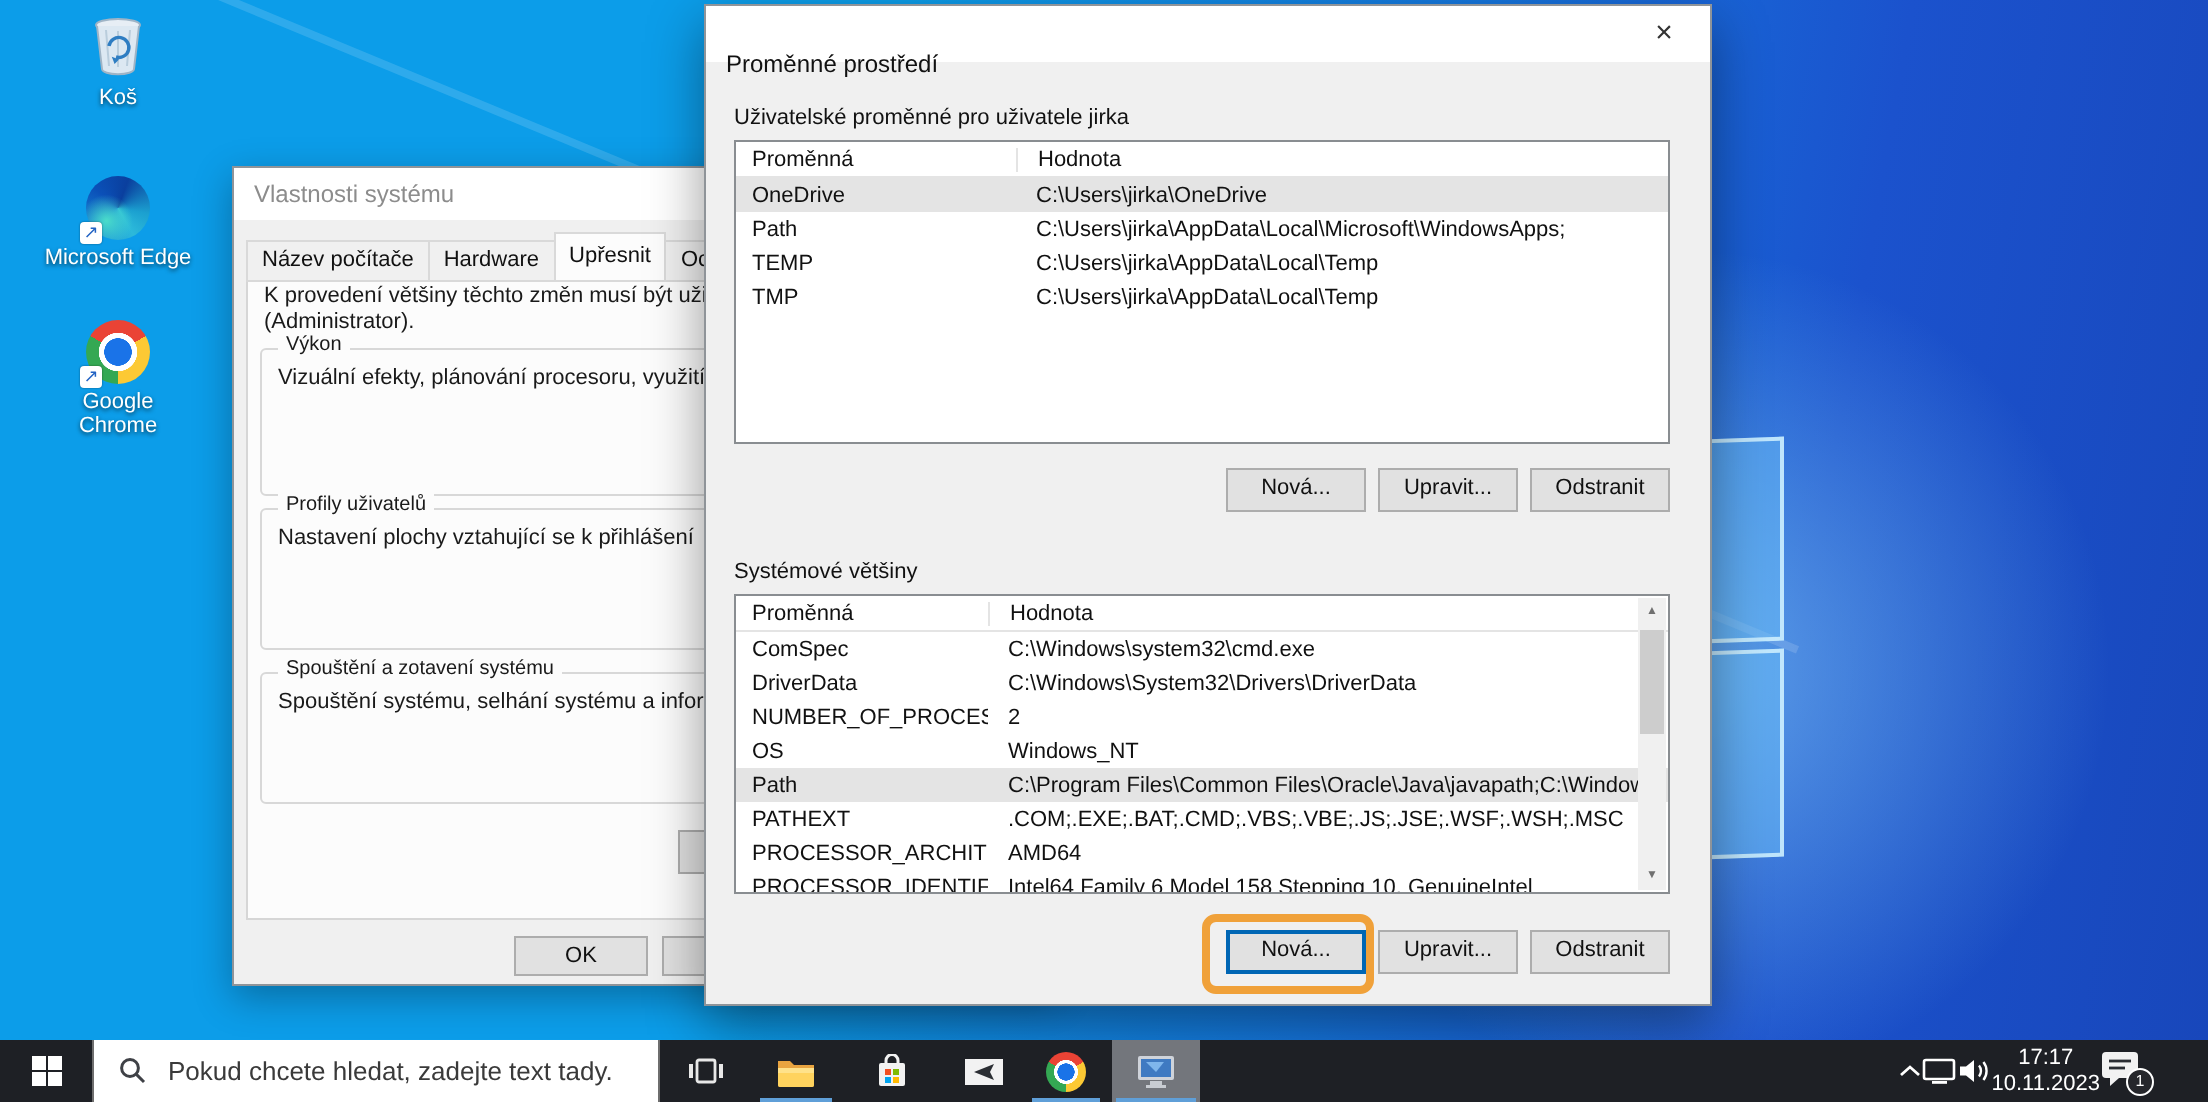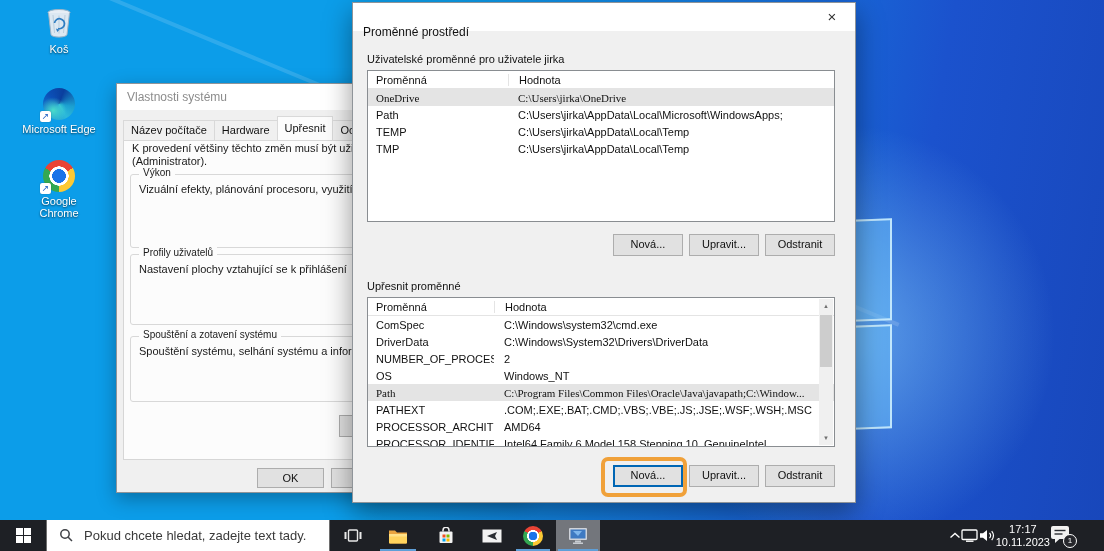--- a/index.html
+++ b/index.html
@@ -53,21 +53,21 @@
   
   .envdlg{left:352px;top:2px;width:504px;height:501px;z-index:10;box-shadow:0 10px 26px rgba(0,0,0,.4);}
   .closebox{position:absolute;right:0;top:0;width:46px;height:28px;text-align:center;
     font-size:15px;line-height:28px;color:#333;}
   .seclabel{position:absolute;left:14px;font-size:11px;color:#111;}
   .listview{position:absolute;left:14px;width:468px;background:#fff;border:1px solid #898d91;
     box-sizing:border-box;overflow:hidden;font-size:11px;color:#111;}
   .lv-head{display:flex;height:17px;align-items:center;border-bottom:1px solid #e4e4e4;}
   .lv-head .c1{border-right:1px solid #e4e4e4;}
   .lv-row{display:flex;height:17px;align-items:center;white-space:nowrap;}
-  .lv-row.sel{background:#e4e4e4;font-family:Liberation Serif, serif;}
+  .lv-row.sel{background:#e4e4e4;}
   .c1{width:132px;flex:none;padding-left:8px;overflow:hidden;}
   .c2{flex:1;padding-left:10px;overflow:hidden;}
   .sbar{position:absolute;right:1px;top:1px;bottom:1px;width:14px;background:#f0f0f0;}
   .sbtn{position:absolute;left:0;width:14px;height:14px;font-size:6px;color:#707070;text-align:center;line-height:14px;}
   .sbtn.up{top:0;} .sbtn.dn{bottom:0;}
   .sthumb{position:absolute;left:1px;width:12px;top:16px;height:52px;background:#cdcdcd;}
   .btn.focused{border:2px solid #0066b4;line-height:17px;}
   .ring{position:absolute;left:248px;top:454px;width:86px;height:40px;border:4px solid #f0a13a;
     border-radius:7px;box-sizing:border-box;z-index:12;}
   
@@ -190,21 +190,21 @@
           <div class="lv-row">
             <span class="c1" style="width: 132px;">TMP</span>
             <span class="c2">C:\Users\jirka\AppData\Local\Temp</span>
           </div>
         </div>
     </div>
     <div class="btn" style="left:260px;top:231px;">Nová...</div>
     <div class="btn" style="left:336px;top:231px;">Upravit...</div>
     <div class="btn" style="left:412px;top:231px;">Odstranit</div>
 
-    <div class="seclabel" style="top:277px;">Upřesnit proměnné</div>
+    <div class="seclabel" style="top:277px;">Systémové většiny</div>
     <div class="listview" style="top:294px;height:150px;">
       <div class="lv-head">
         <span class="c1" style="width:118px;">Proměnná</span>
         <span class="c2">Hodnota</span>
       </div>
       <div id="system-table-body">
           <div class="lv-row">
             <span class="c1" style="width: 118px;">ComSpec</span>
             <span class="c2">C:\Windows\system32\cmd.exe</span>
           </div>

